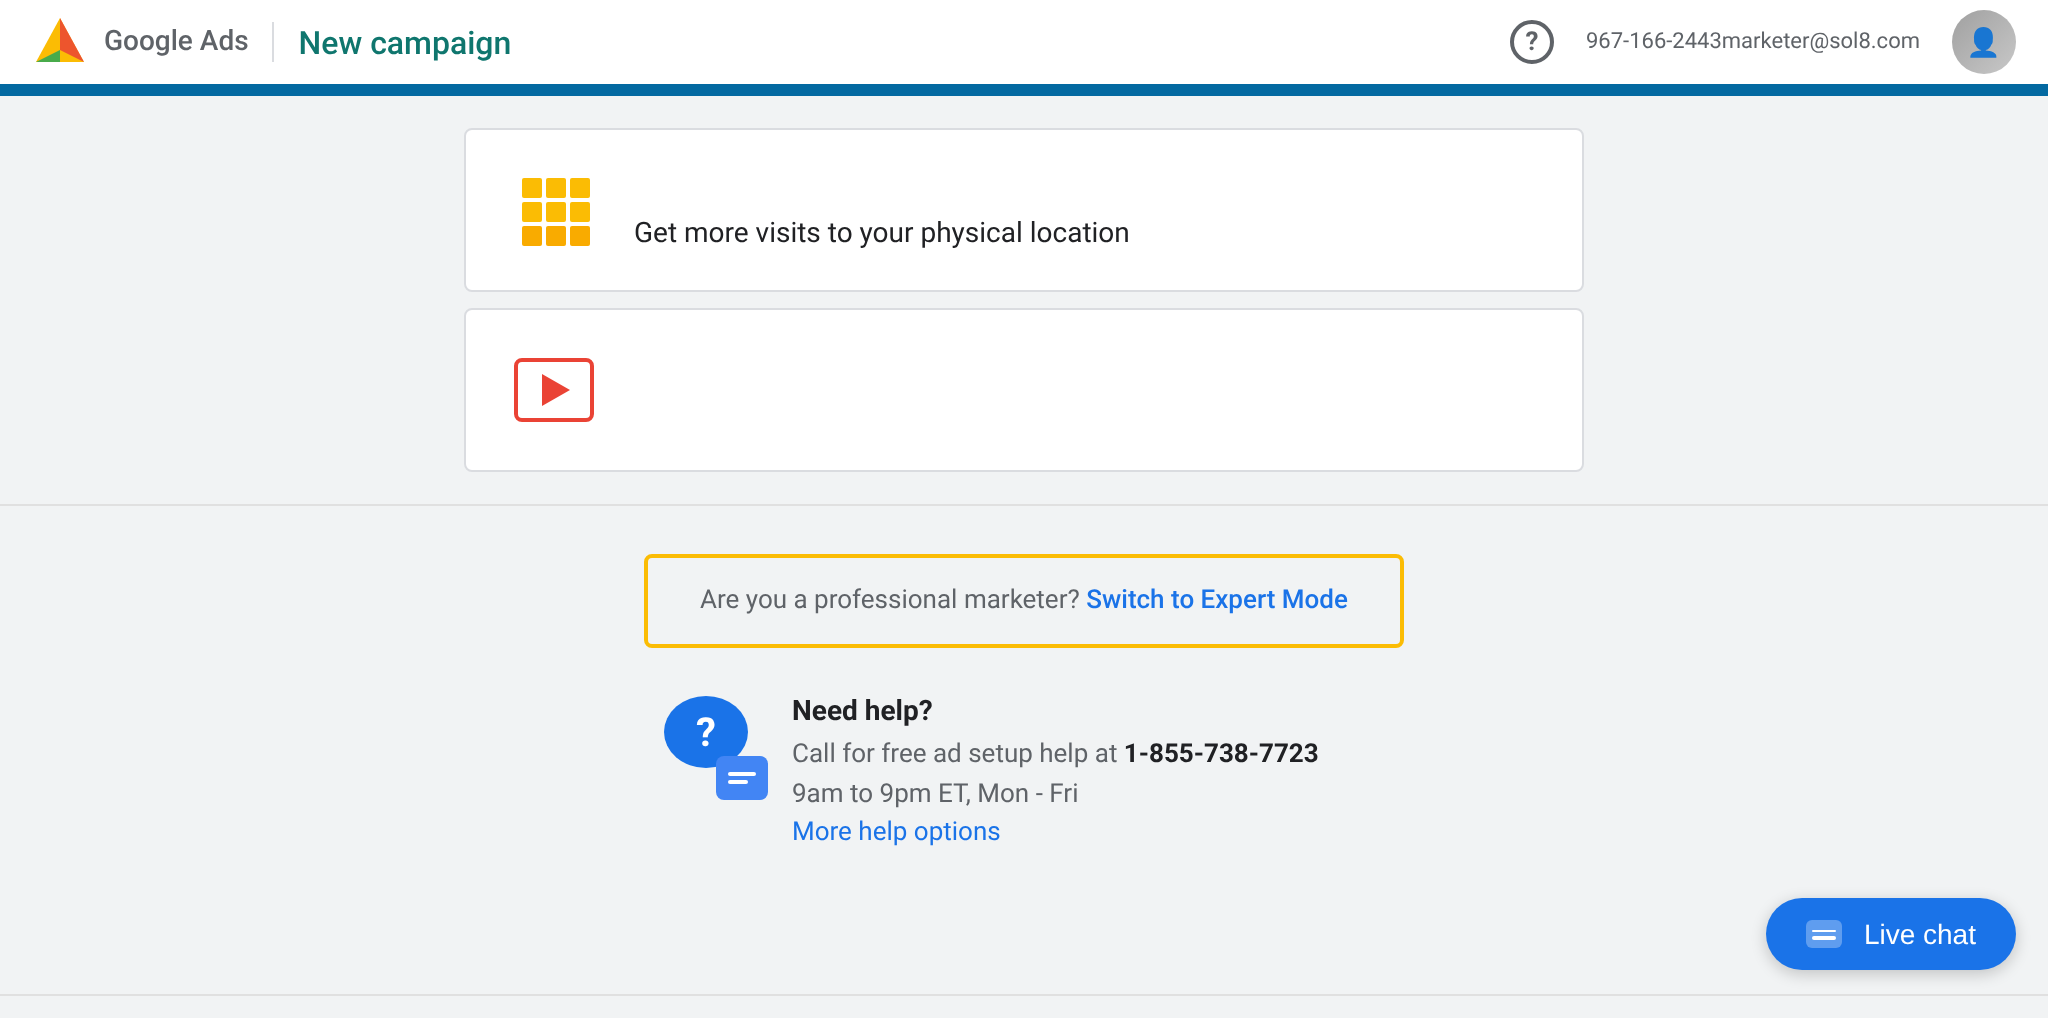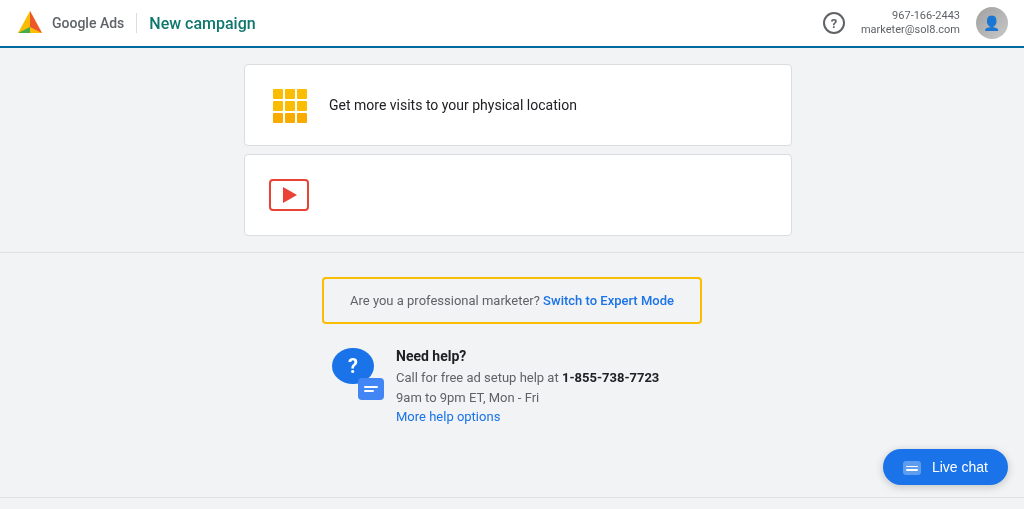--- a/index.html
+++ b/index.html
@@ -4,21 +4,21 @@
   <style>
     * { box-sizing: border-box; margin: 0; padding: 0; }
     body { font-family: 'Roboto', Arial, sans-serif; background: #f1f3f4; min-height: 509px; overflow-x: hidden; }
 
     
     .header {
       display: flex;
       align-items: center;
       justify-content: space-between;
       background: #fff;
-      border-bottom: 2px solid #0369a1;
+      border-bottom: 6px solid #0369a1;
       padding: 0 16px;
       height: 48px;
       position: fixed;
       top: 0; left: 0; right: 0;
       z-index: 100;
     }
     .header-left {
       display: flex;
       align-items: center;
       gap: 12px;
@@ -60,21 +60,21 @@
       display: flex;
       align-items: center;
       justify-content: center;
       font-size: 13px;
       font-weight: bold;
       color: #5f6368;
       cursor: pointer;
     }
     .user-info {
       display: flex;
-      flex-direction: column;
+      flex-direction: row;
       align-items: flex-end;
       font-size: 11px;
       color: #5f6368;
       line-height: 1.3;
     }
     .avatar {
       width: 32px;
       height: 32px;
       border-radius: 50%;
       background: #bdbdbd;
@@ -103,26 +103,25 @@
       width: 560px;
       margin-top: 16px;
     }
 
     .option-card {
       background: #fff;
       border: 1px solid #dadce0;
       border-radius: 4px;
       padding: 20px 24px;
       display: flex;
-      align-items: center;
+      align-items: flex-end;
       gap: 20px;
       margin-bottom: 8px;
       cursor: pointer;
       transition: border-color 0.2s;
-      margin-left: 12px;
     }
 
     .option-icon {
       width: 40px;
       height: 40px;
       flex-shrink: 0;
       display: flex;
       align-items: center;
       justify-content: center;
     }
@@ -289,21 +288,21 @@
       right: 16px;
       background: #1a73e8;
       color: #fff;
       border: none;
       border-radius: 24px;
       padding: 10px 20px;
       font-size: 14px;
       font-weight: 500;
       cursor: pointer;
       display: flex;
-      align-items: flex-end;
+      align-items: center;
       gap: 11px;
       box-shadow: 0 2px 8px rgba(0,0,0,0.2);
     }
     .chat-icon-small {
       width: 18px;
       height: 14px;
       background: rgba(255,255,255,0.3);
       border-radius: 3px;
       display: flex;
       align-items: center;

